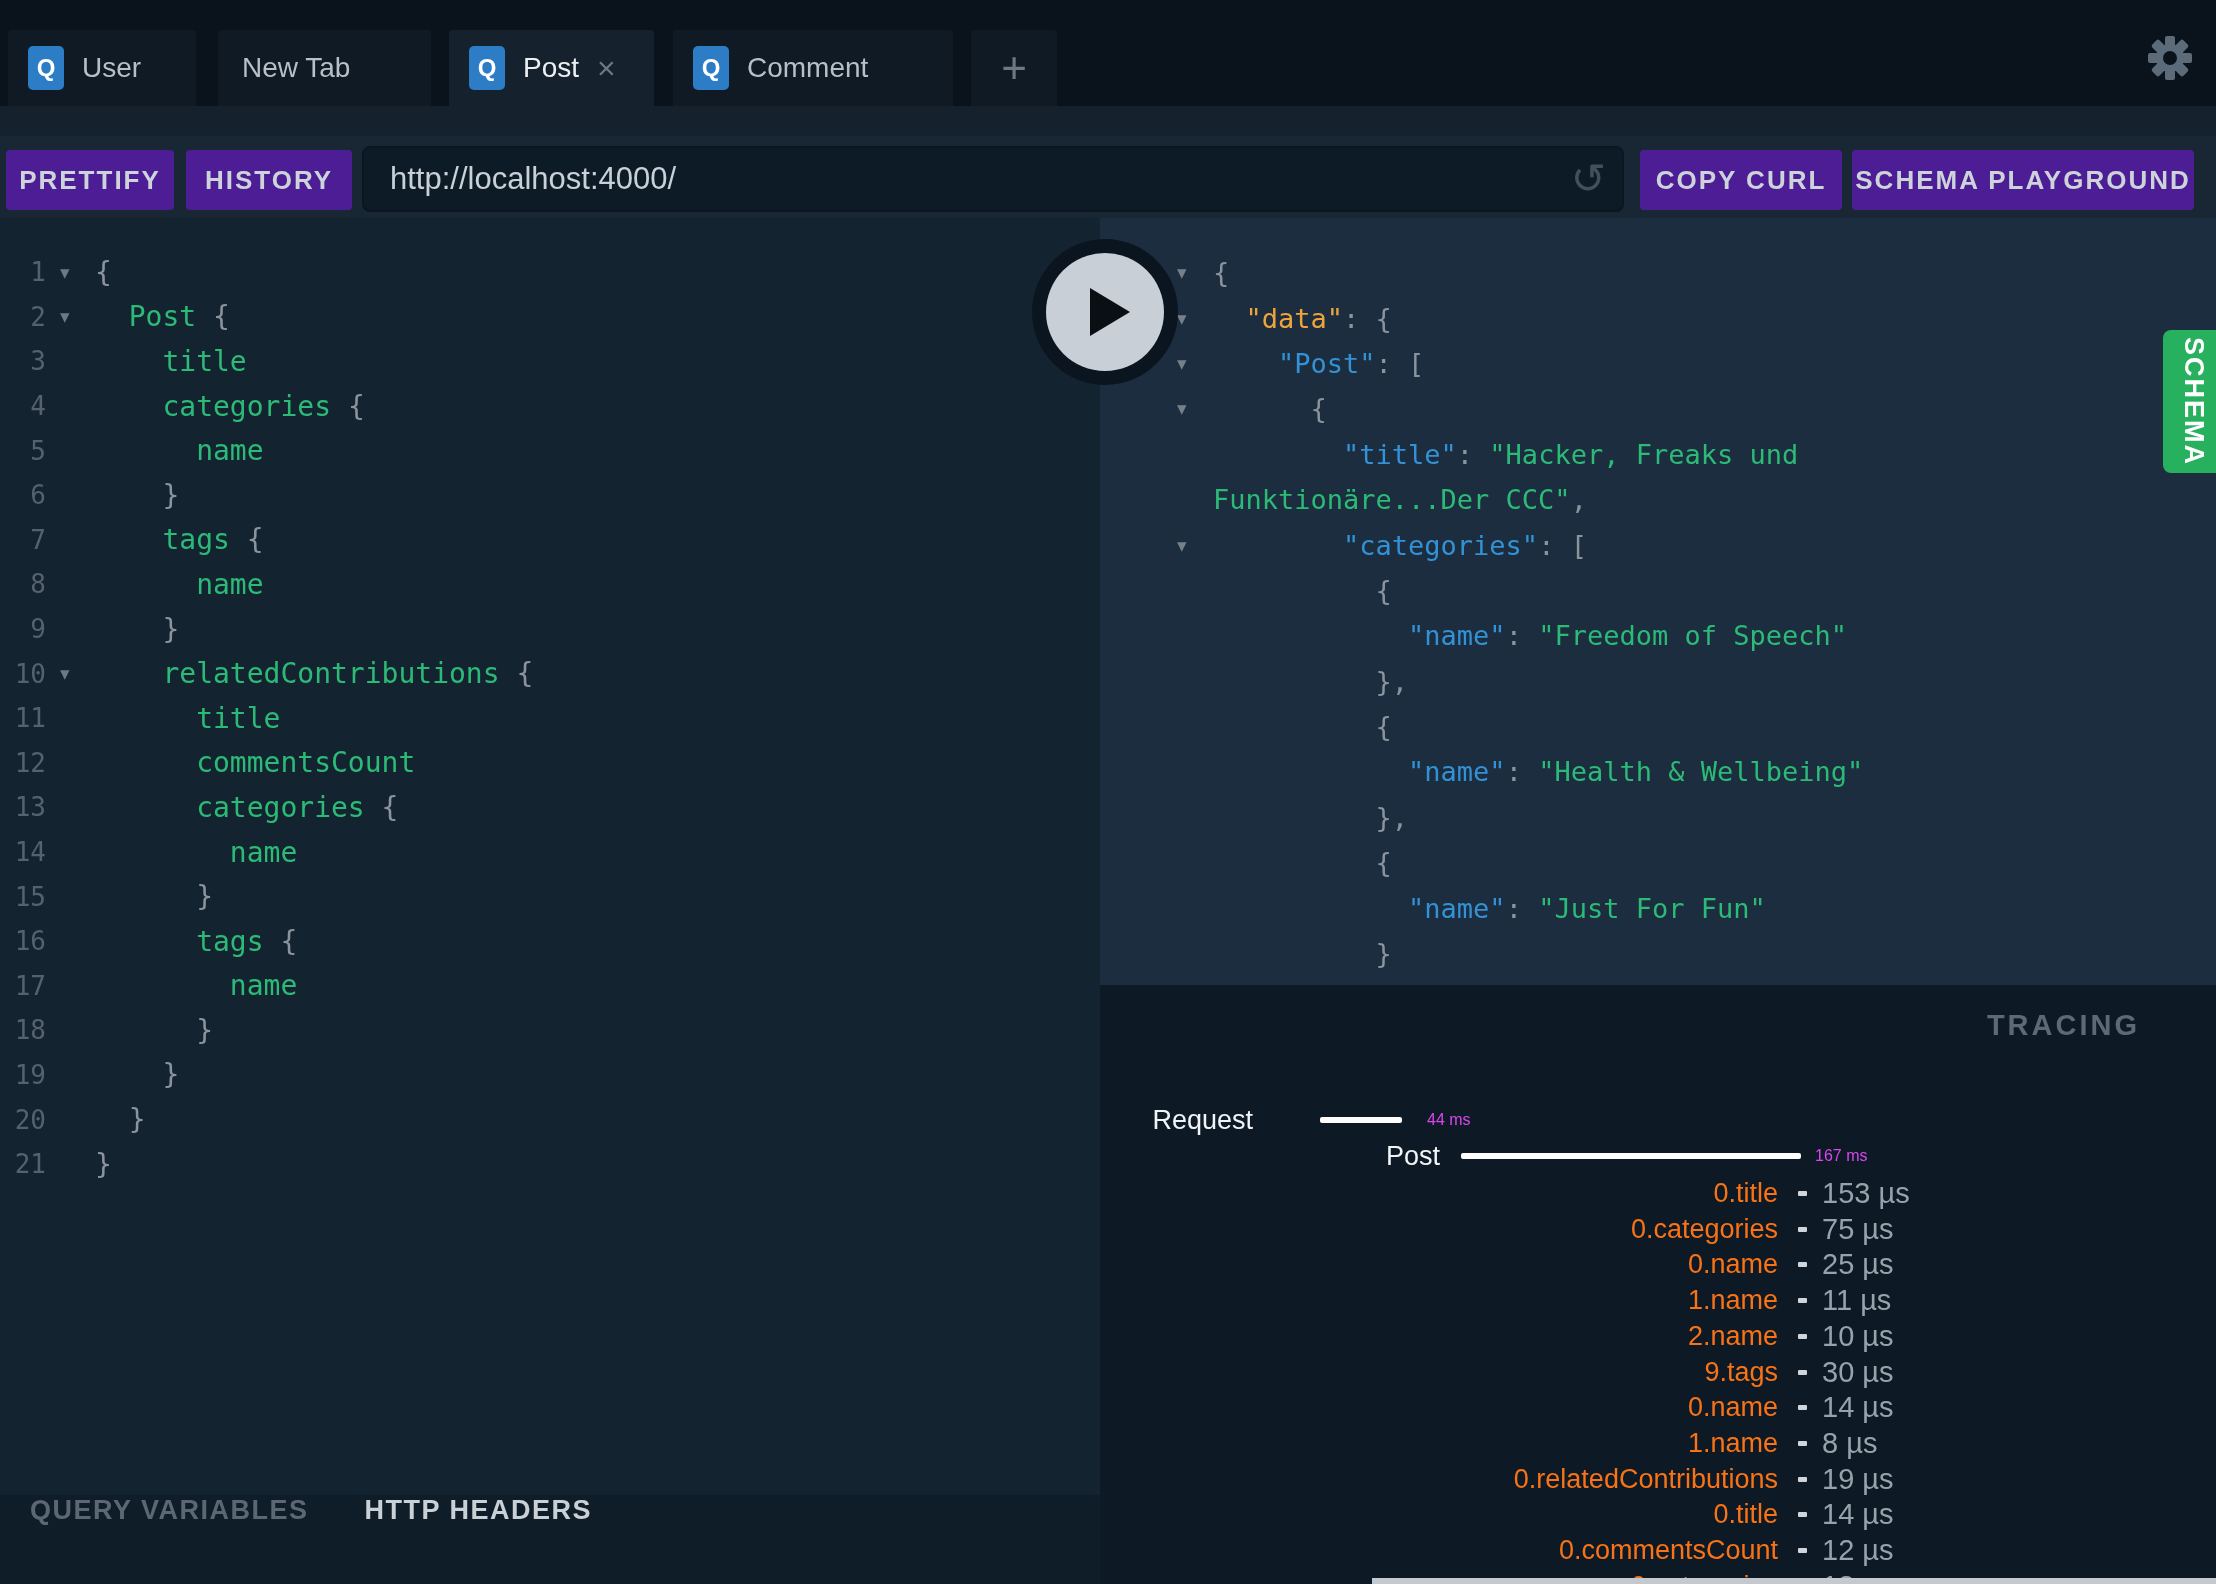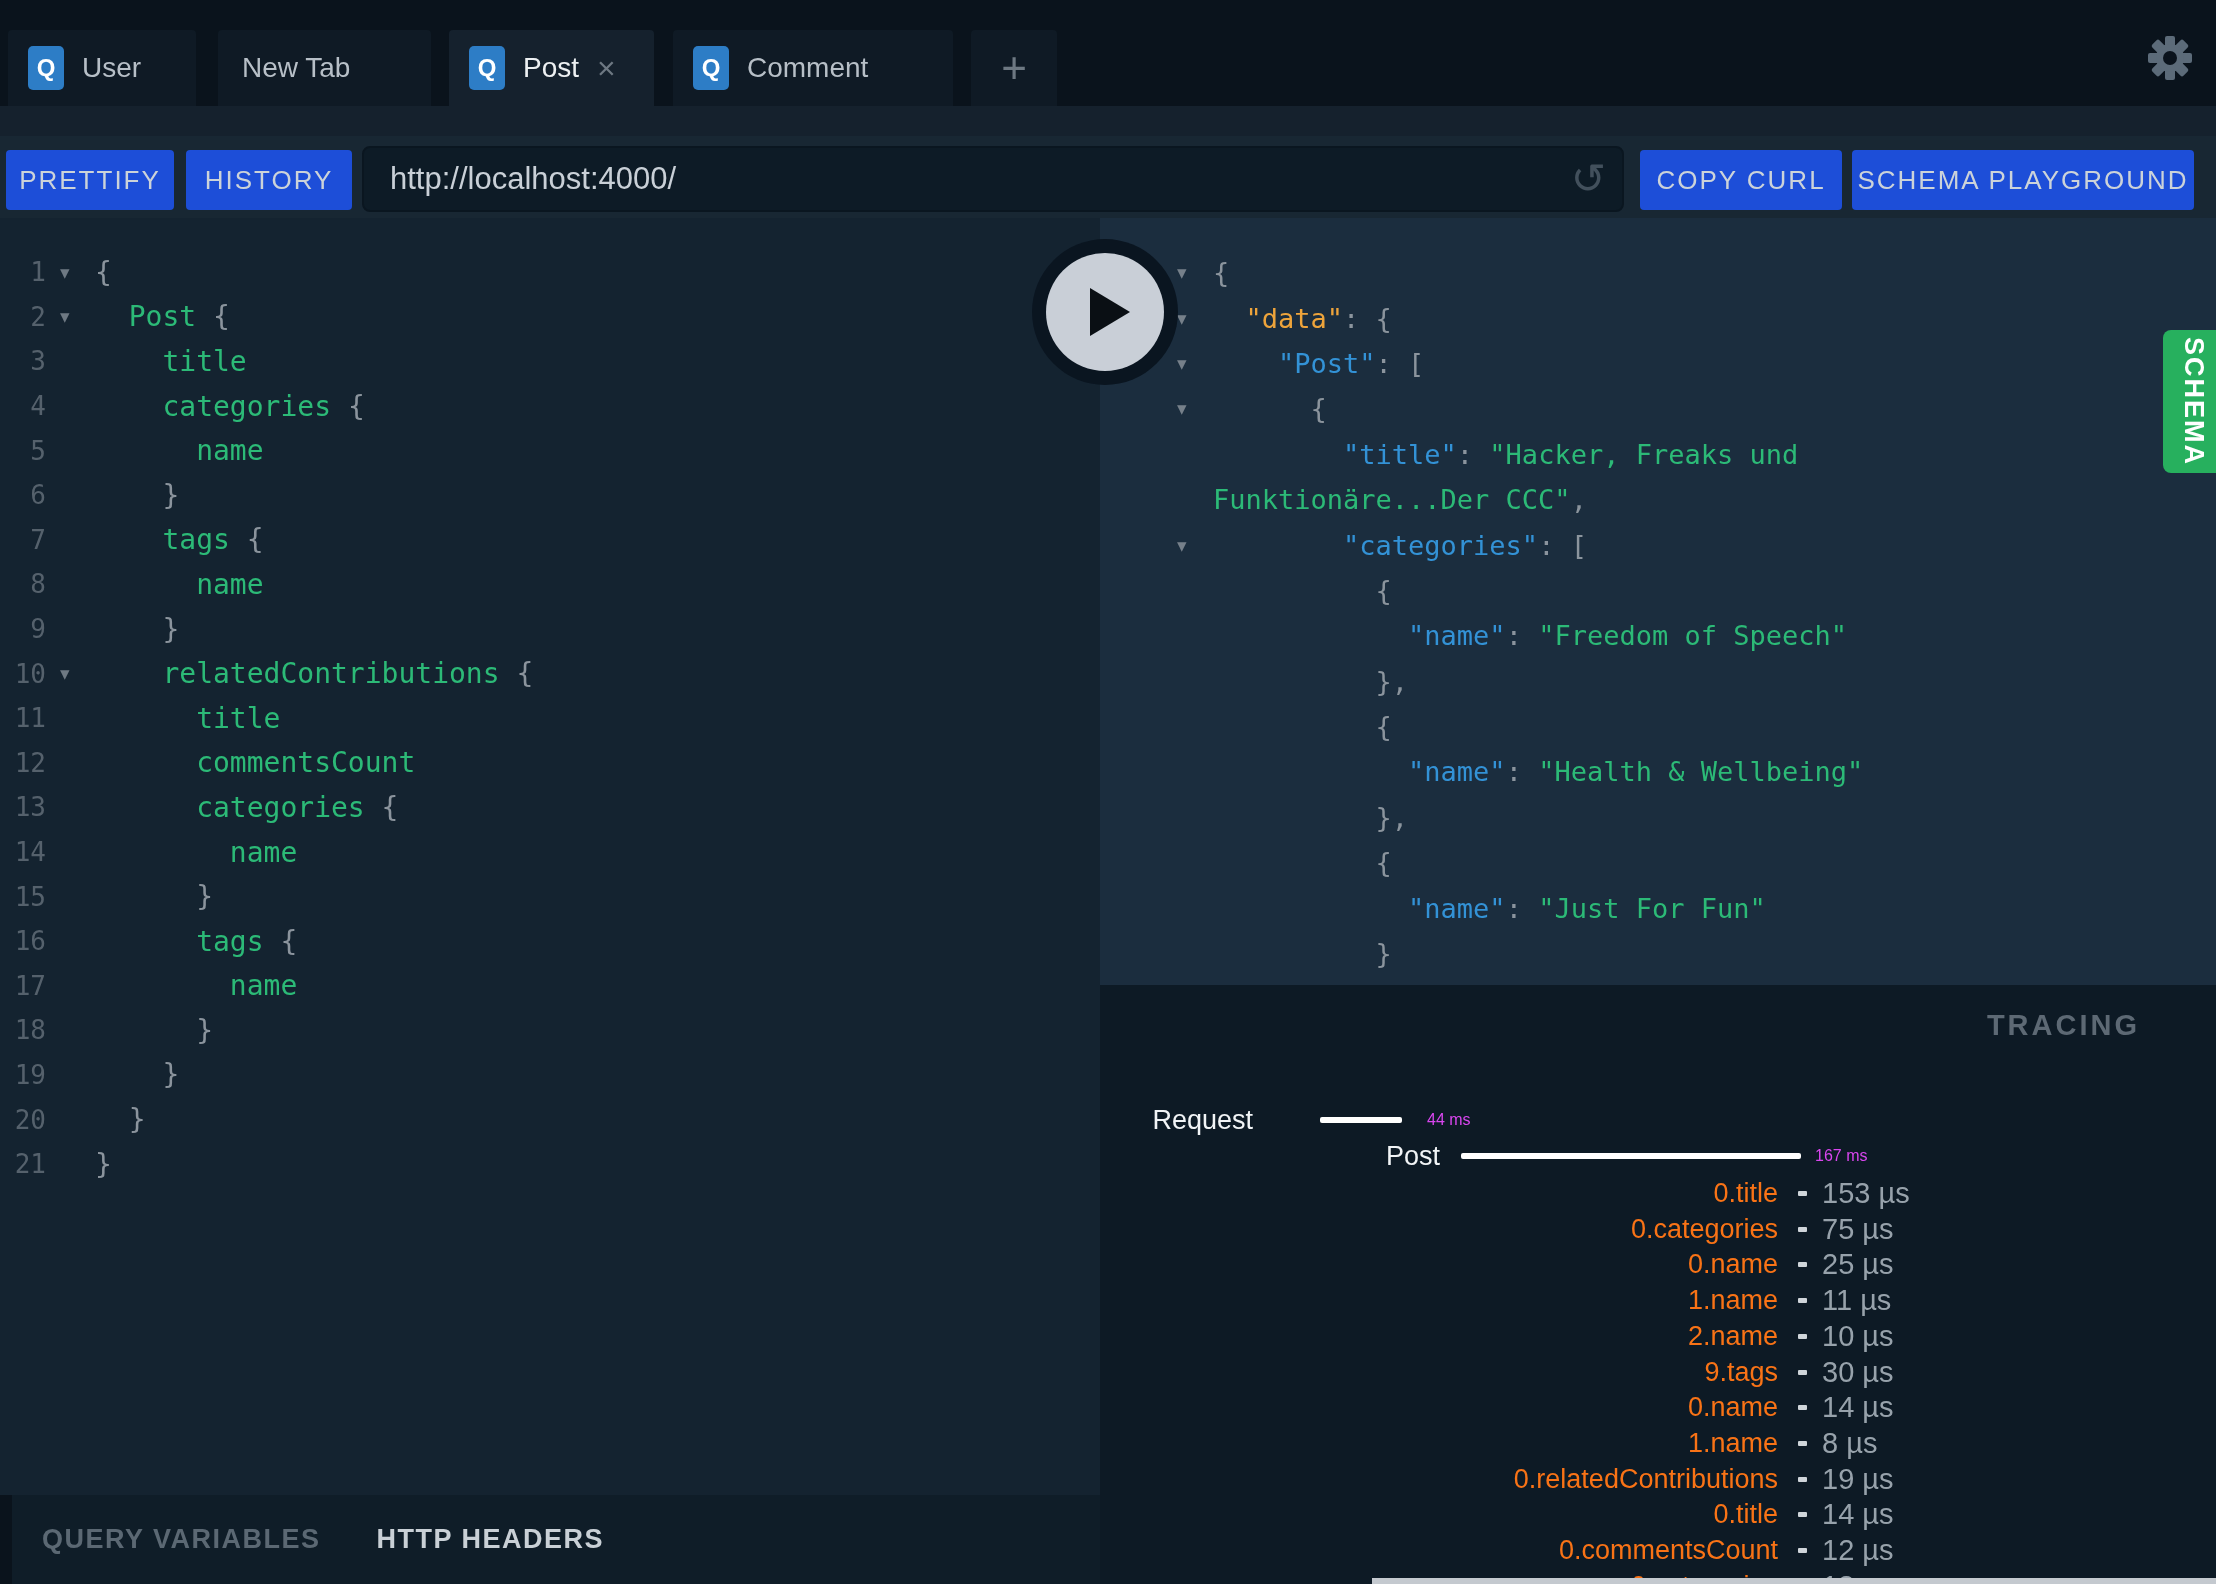--- a/index.html
+++ b/index.html
@@ -16,43 +16,43 @@
   .qbadge { width:36px; height:44px; background:#2d7dc6; color:#ffffff; border-radius:5px;
             display:flex; align-items:center; justify-content:center;
             font-size:24px; font-weight:bold; margin:0 18px 0 20px; }
   .tab .label { white-space:nowrap; }
   .tab .close { font-size:32px; color:#6d7882; margin-left:18px; line-height:1; }
   .tab.plus { width:86px; justify-content:center; color:#6d7882; font-size:44px; font-weight:300; }
   .gear { position:absolute; right:22px; top:34px; width:48px; height:48px; }
 
   
   .toolbar { position:absolute; left:0; top:136px; width:2216px; height:82px; background:#182733; }
-  .tbtn { position:absolute; top:14px; height:60px; background:#1d4ed8; border-radius:4px;
-          color:#ccd3d9; font-size:26px; font-weight:normal; letter-spacing:2px;
+  .tbtn { position:absolute; top:14px; height:60px; background:#4c1d95; border-radius:4px;
+          color:#ccd3d9; font-size:26px; font-weight:bold; letter-spacing:2px;
           display:flex; align-items:center; justify-content:center; }
   .urlwrap { position:absolute; left:362px; top:10px; width:1262px; height:66px; background:#0d1b26;
              border:2px solid #0a1620; border-radius:8px; display:flex; align-items:center; }
   .urlwrap input { flex:1; background:transparent; border:none; outline:none;
                    color:#c9d0d7; font-size:31px; padding-left:26px;
                    font-family:"Liberation Sans","DejaVu Sans",sans-serif; }
   .refresh { color:#42505c; font-size:42px; margin-right:16px; line-height:1; }
 
   
   .editor { position:absolute; left:0; top:218px; width:1100px; height:1277px;
             background:#142330; padding-top:32px; }
   .line { display:flex; height:44.6px; align-items:center; }
   .num  { width:46px; text-align:right; color:#55616c; font-size:26px;
           font-family:"DejaVu Sans Mono",monospace; flex:none; }
   .fold { width:49px; padding-left:14px; color:#6e7983; font-size:19px; flex:none; }
   .code { white-space:pre; font-size:28px; font-family:"DejaVu Sans Mono",monospace; }
   .fname { color:#2cba77; } .brace { color:#8b949d; } .cpre { color:#8b949d; }
 
   
-  .bottombar { position:absolute; left:12px; top:1495px; width:1100px; height:89px;
-               background:#0f1d28; display:flex; align-items:center; }
+  .bottombar { position:absolute; left:0; top:1495px; width:1100px; height:89px;
+               background:#0f1d28; display:flex; }
   .qv { color:#5b6873; font-size:27px; font-weight:bold; letter-spacing:1.5px; margin-left:30px; }
   .hh { color:#c9d0d6; font-size:27px; font-weight:bold; letter-spacing:1.5px; margin-left:56px; }
 
   
   .response { position:absolute; left:1100px; top:218px; width:1116px; height:767px;
               background:#1b2d3e; padding-top:32px; overflow:hidden; }
   .rline { display:flex; height:45.4px; align-items:center; padding-left:77px; }
   .rf { width:36px; color:#76808a; font-size:19px; flex:none; }
   .rcode { white-space:pre; font-size:27px; font-family:"DejaVu Sans Mono",monospace; }
   .key { color:#3392d6; } .key.orange { color:#eea43b; }

